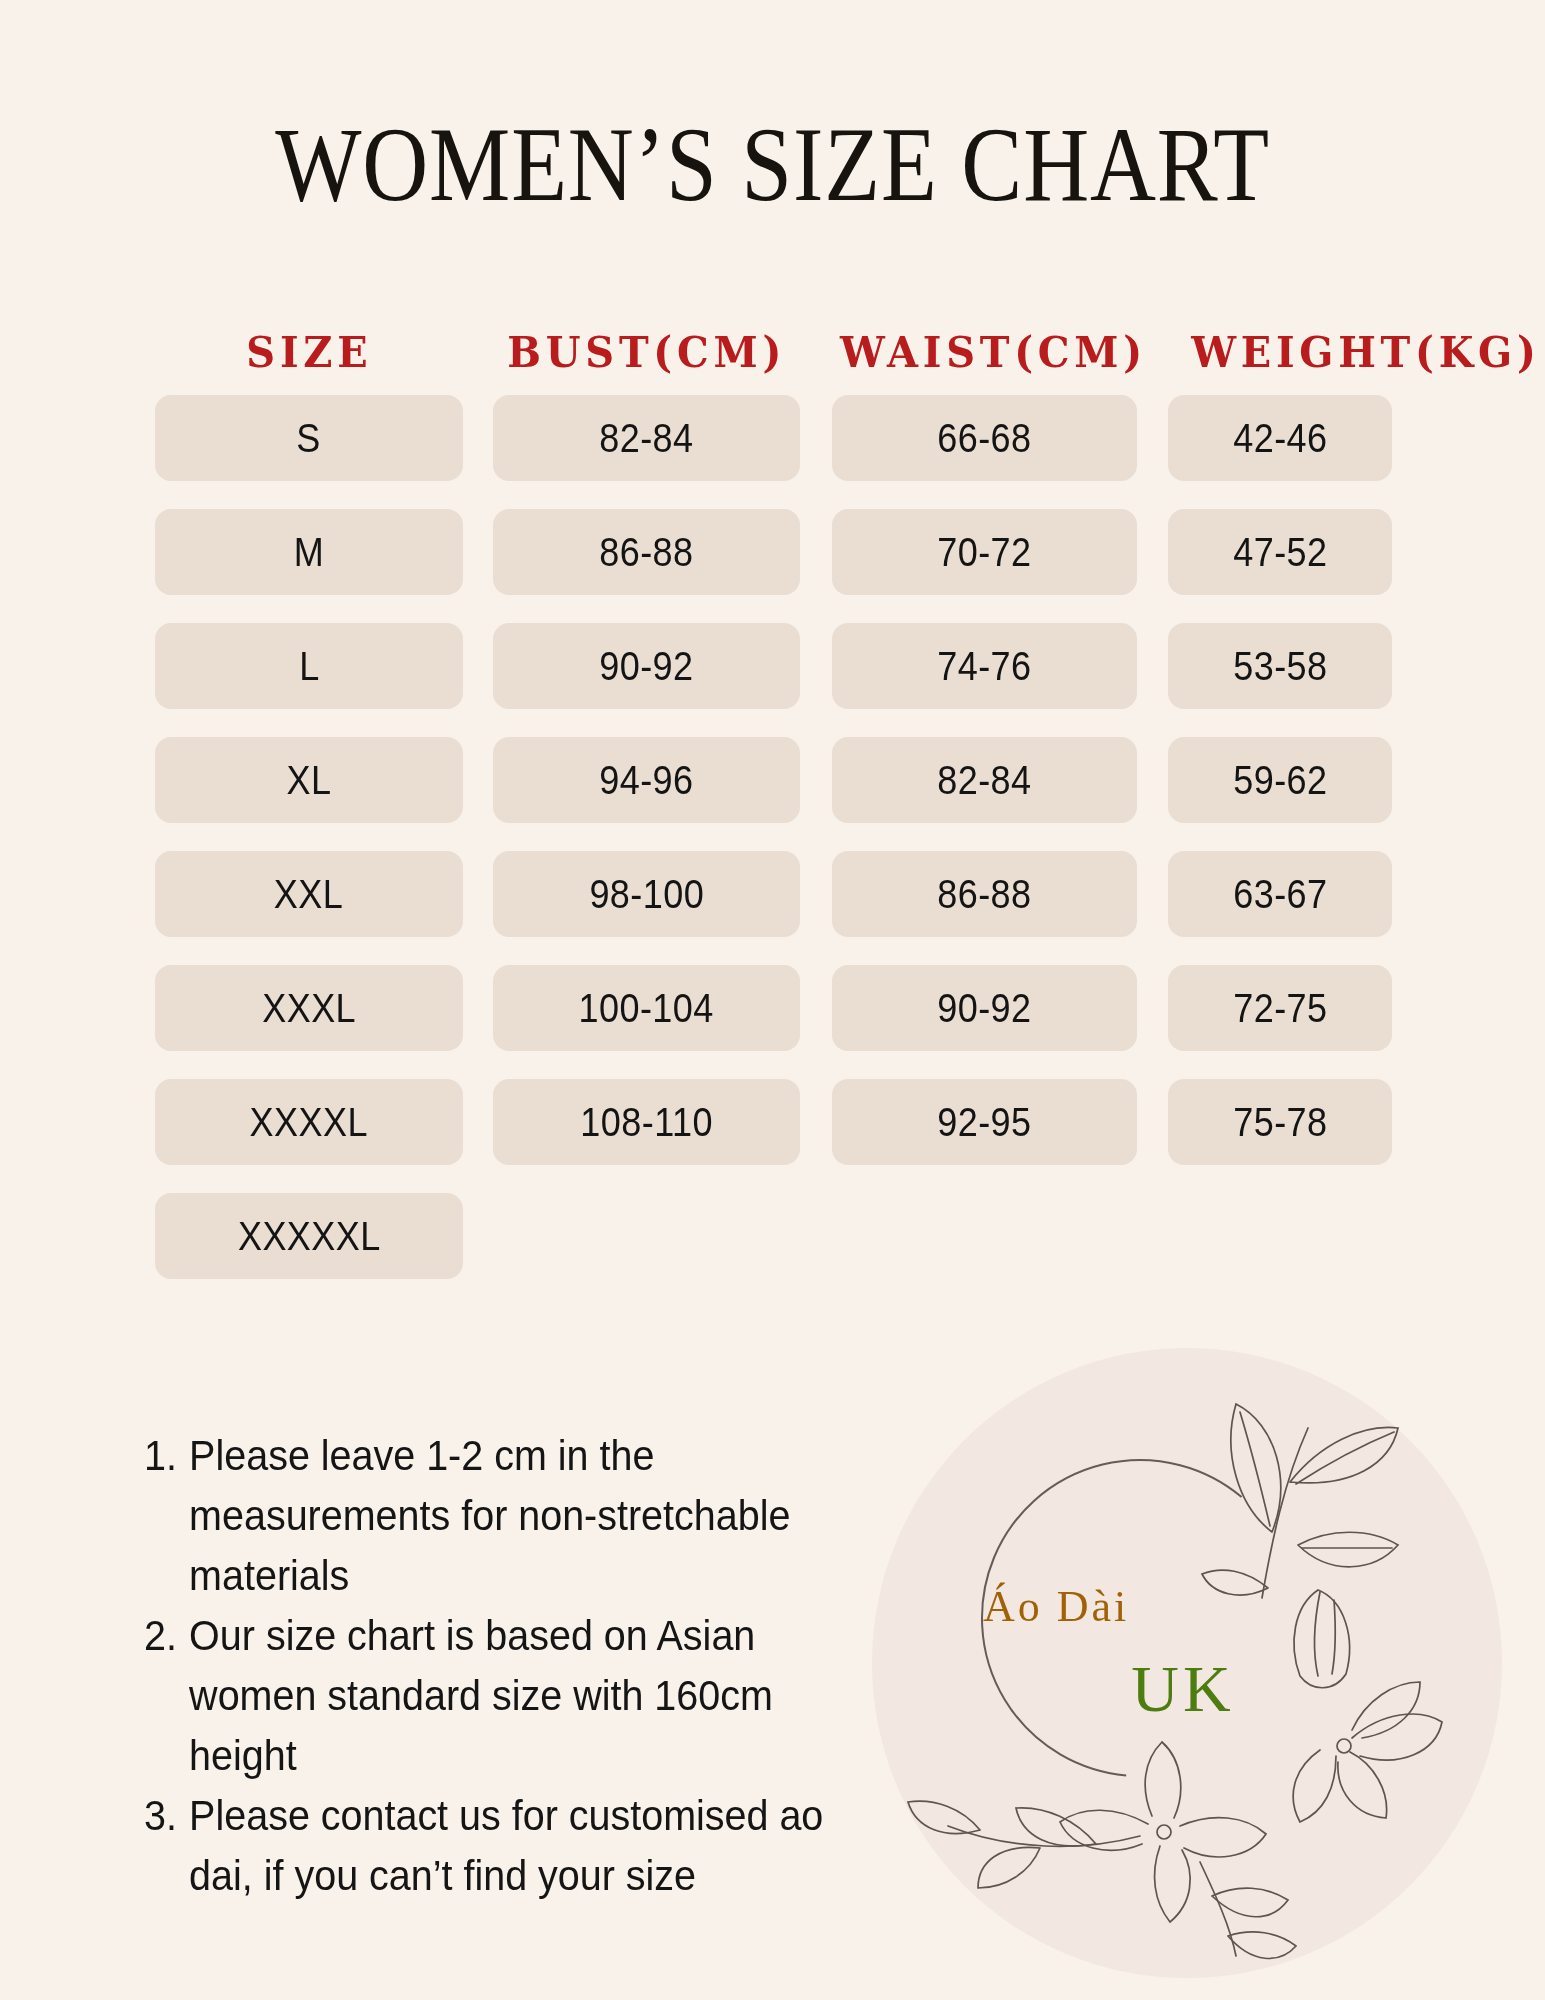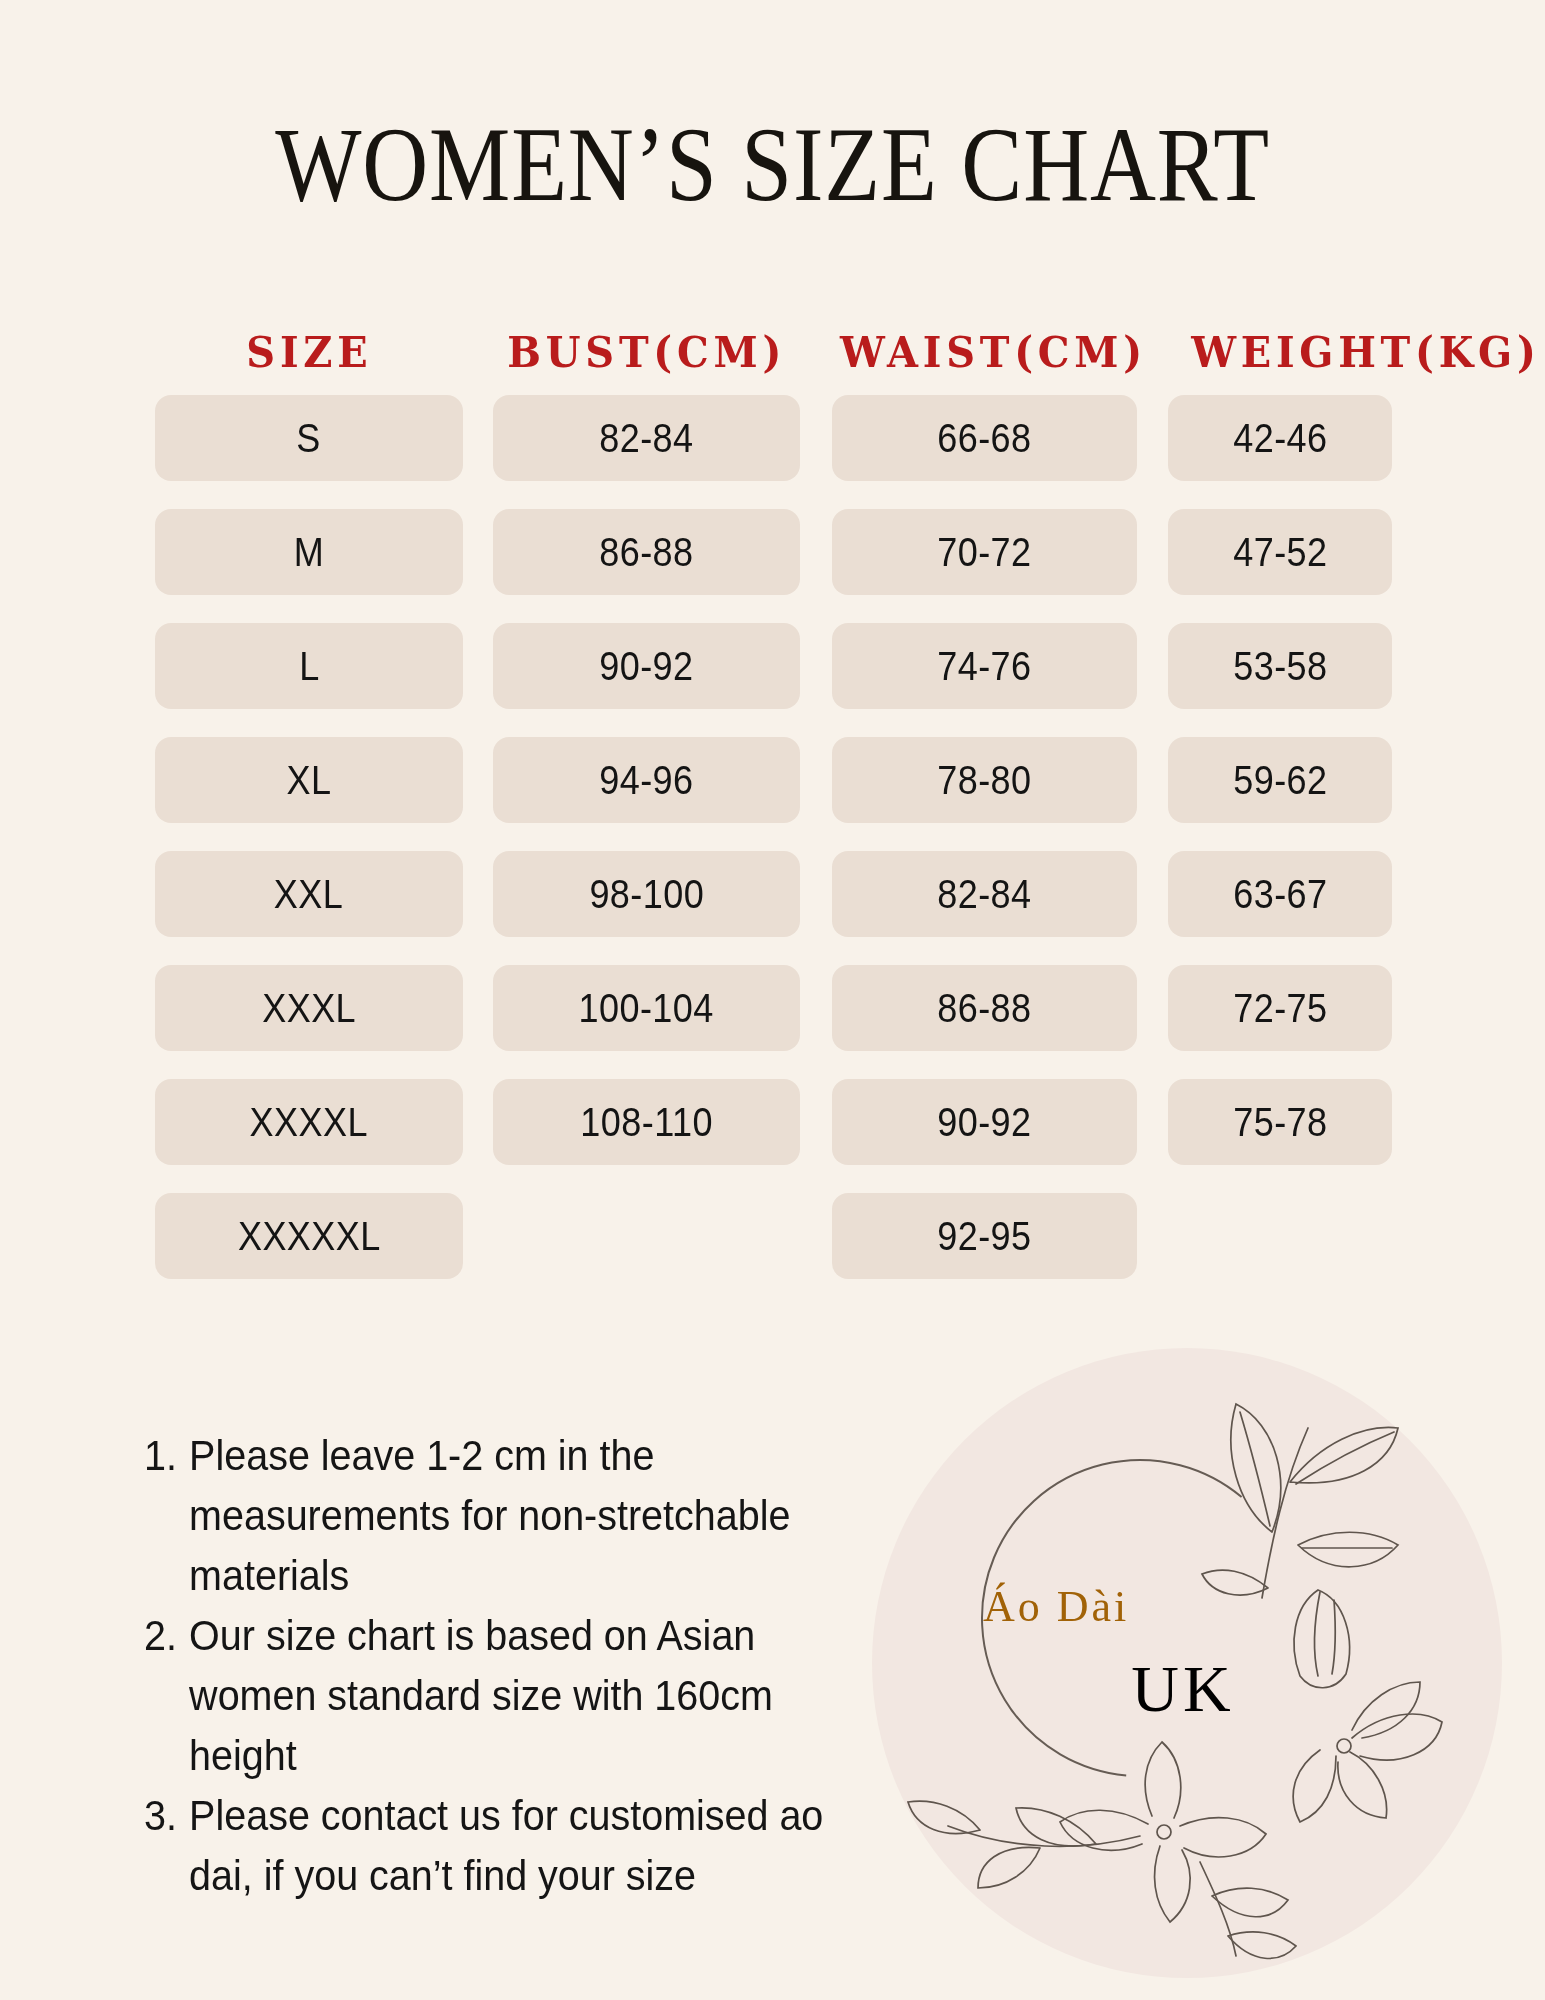--- a/index.html
+++ b/index.html
@@ -43,21 +43,21 @@
   .logo{position:absolute;left:850px;top:1330px;width:660px;height:670px;}
   .logo svg{position:absolute;left:0;top:0;}
   .logo-name{
     position:absolute;left:983px;top:1568px;width:400px;height:78px;line-height:78px;
     text-align:left;font-family:"Liberation Serif",serif;font-size:44px;
     color:#a16207;letter-spacing:3px;white-space:nowrap;
   }
   .logo-region{
     position:absolute;left:983px;top:1652px;width:400px;height:74px;line-height:74px;
     text-align:center;font-family:"Liberation Serif",serif;font-size:66px;
-    color:#000000;letter-spacing:4px;
+    color:#4d7c0f;letter-spacing:4px;
   }
 </style>
 </head>
 <body>
 
 <div class="page">
 
   <div class="title">WOMEN’S SIZE CHART</div>
 
   <div class="table">
@@ -118,23 +118,20 @@
     <div class="col col3">
       <div class="hdr"><span>WAIST(CM)</span></div>
       <div class="cell">
           <span>66-68</span>
         </div>
       <div class="cell">
           <span>70-72</span>
         </div>
       <div class="cell">
           <span>74-76</span>
-        </div>
-      <div class="cell">
-          <span>78-80</span>
         </div>
       <div class="cell">
           <span>82-84</span>
         </div>
       <div class="cell">
           <span>86-88</span>
         </div>
       <div class="cell">
           <span>90-92</span>
         </div>

